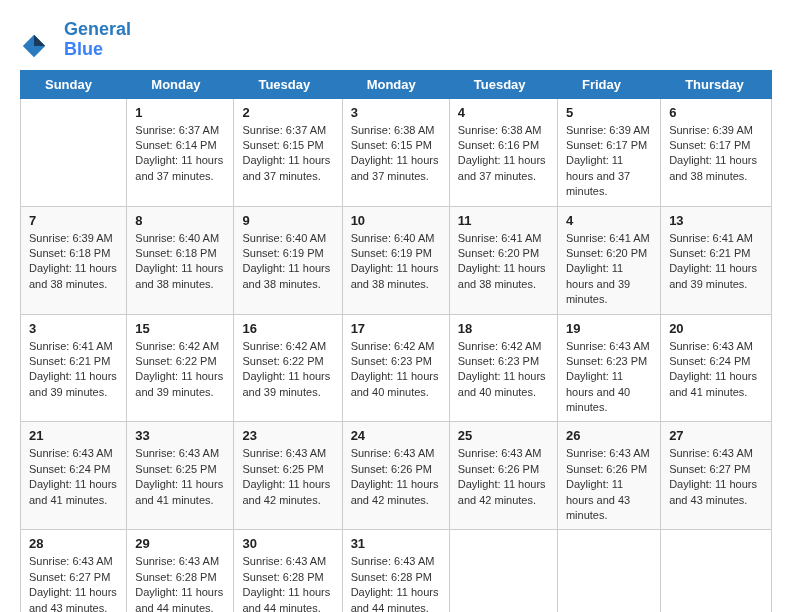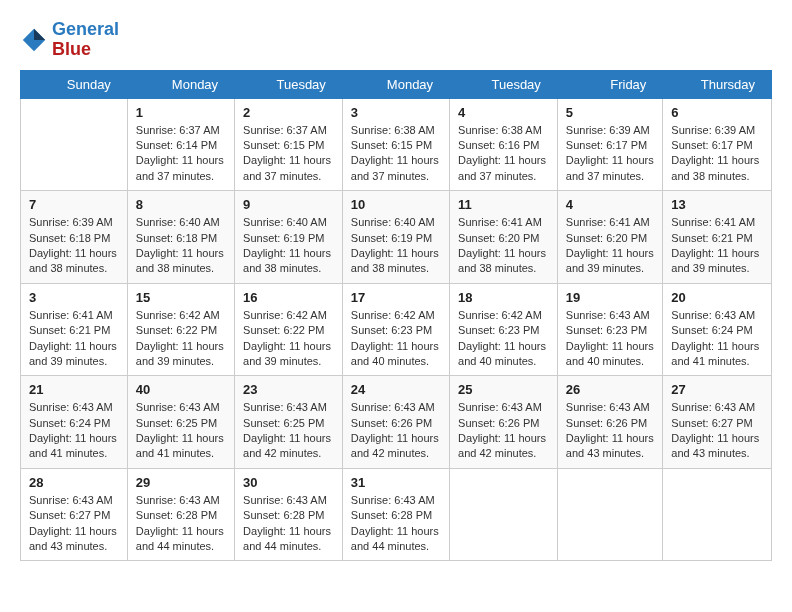--- a/index.html
+++ b/index.html
@@ -11,22 +11,22 @@
       padding: 20px;
     }
     .header {
       display: flex;
       justify-content: space-between;
       align-items: flex-start;
       margin-bottom: 10px;
     }
     .logo {
       display: flex;
-      align-items: center;
-      gap: 4px;
+      align-items: flex-end;
+      gap: 16px;
     }
     .logo-text {
       font-size: 18px;
       font-weight: bold;
       color: #1a3a5c;
       line-height: 1.1;
     }
     .logo-text span {
       color: #2a7abf;
     }
@@ -47,24 +47,24 @@
       color: #555;
     }
     table {
       width: 100%;
       border-collapse: collapse;
       font-size: 11px;
     }
     thead tr th {
       background-color: #2a7abf;
       color: #fff;
-      text-align: right;
-      padding: 6px 16px;
+      text-align: left;
+      padding: 6px 24px;
       font-size: 13px;
-      font-weight: normal;
+      font-weight: bold;
       border: 1px solid #2a7abf;
     }
     tbody tr td {
       border: 1px solid #ccc;
       vertical-align: top;
       padding: 6px 8px;
       min-height: 80px;
       width: 113px;
     }
     .day-num {
@@ -90,21 +90,21 @@
 <body>
 
 <div class="header">
   <div class="logo">
     <svg class="logo-icon" viewBox="0 0 40 40">
       <polygon points="20,4 36,20 20,36 4,20" fill="#2a7abf"></polygon>
       <polygon points="20,4 36,20 20,20" fill="#1a3a5c"></polygon>
     </svg>
     <div class="logo-text">
       <div><span>General</span></div>
-      <div style="color:#b91c1c">Blue</div>
+      <div style="color:#3b82f6">Blue</div>
     </div>
   </div>
   <div class="title-block">
     <div class="month-title"></div>
     <div class="location"></div>
   </div>
 </div>
 
 <table>
   <thead>
@@ -205,21 +205,21 @@
           <span class="day-num">20</span>
           <div class="day-info">Sunrise: 6:43 AM<br>Sunset: 6:24 PM<br>Daylight: 11 hours and 41 minutes.</div>
         </td>
       </tr>
       <tr>
         <td>
           <span class="day-num">21</span>
           <div class="day-info">Sunrise: 6:43 AM<br>Sunset: 6:24 PM<br>Daylight: 11 hours and 41 minutes.</div>
         </td>
         <td>
-          <span class="day-num">40</span>
+          <span class="day-num">33</span>
           <div class="day-info">Sunrise: 6:43 AM<br>Sunset: 6:25 PM<br>Daylight: 11 hours and 41 minutes.</div>
         </td>
         <td>
           <span class="day-num">23</span>
           <div class="day-info">Sunrise: 6:43 AM<br>Sunset: 6:25 PM<br>Daylight: 11 hours and 42 minutes.</div>
         </td>
         <td>
           <span class="day-num">24</span>
           <div class="day-info">Sunrise: 6:43 AM<br>Sunset: 6:26 PM<br>Daylight: 11 hours and 42 minutes.</div>
         </td>

